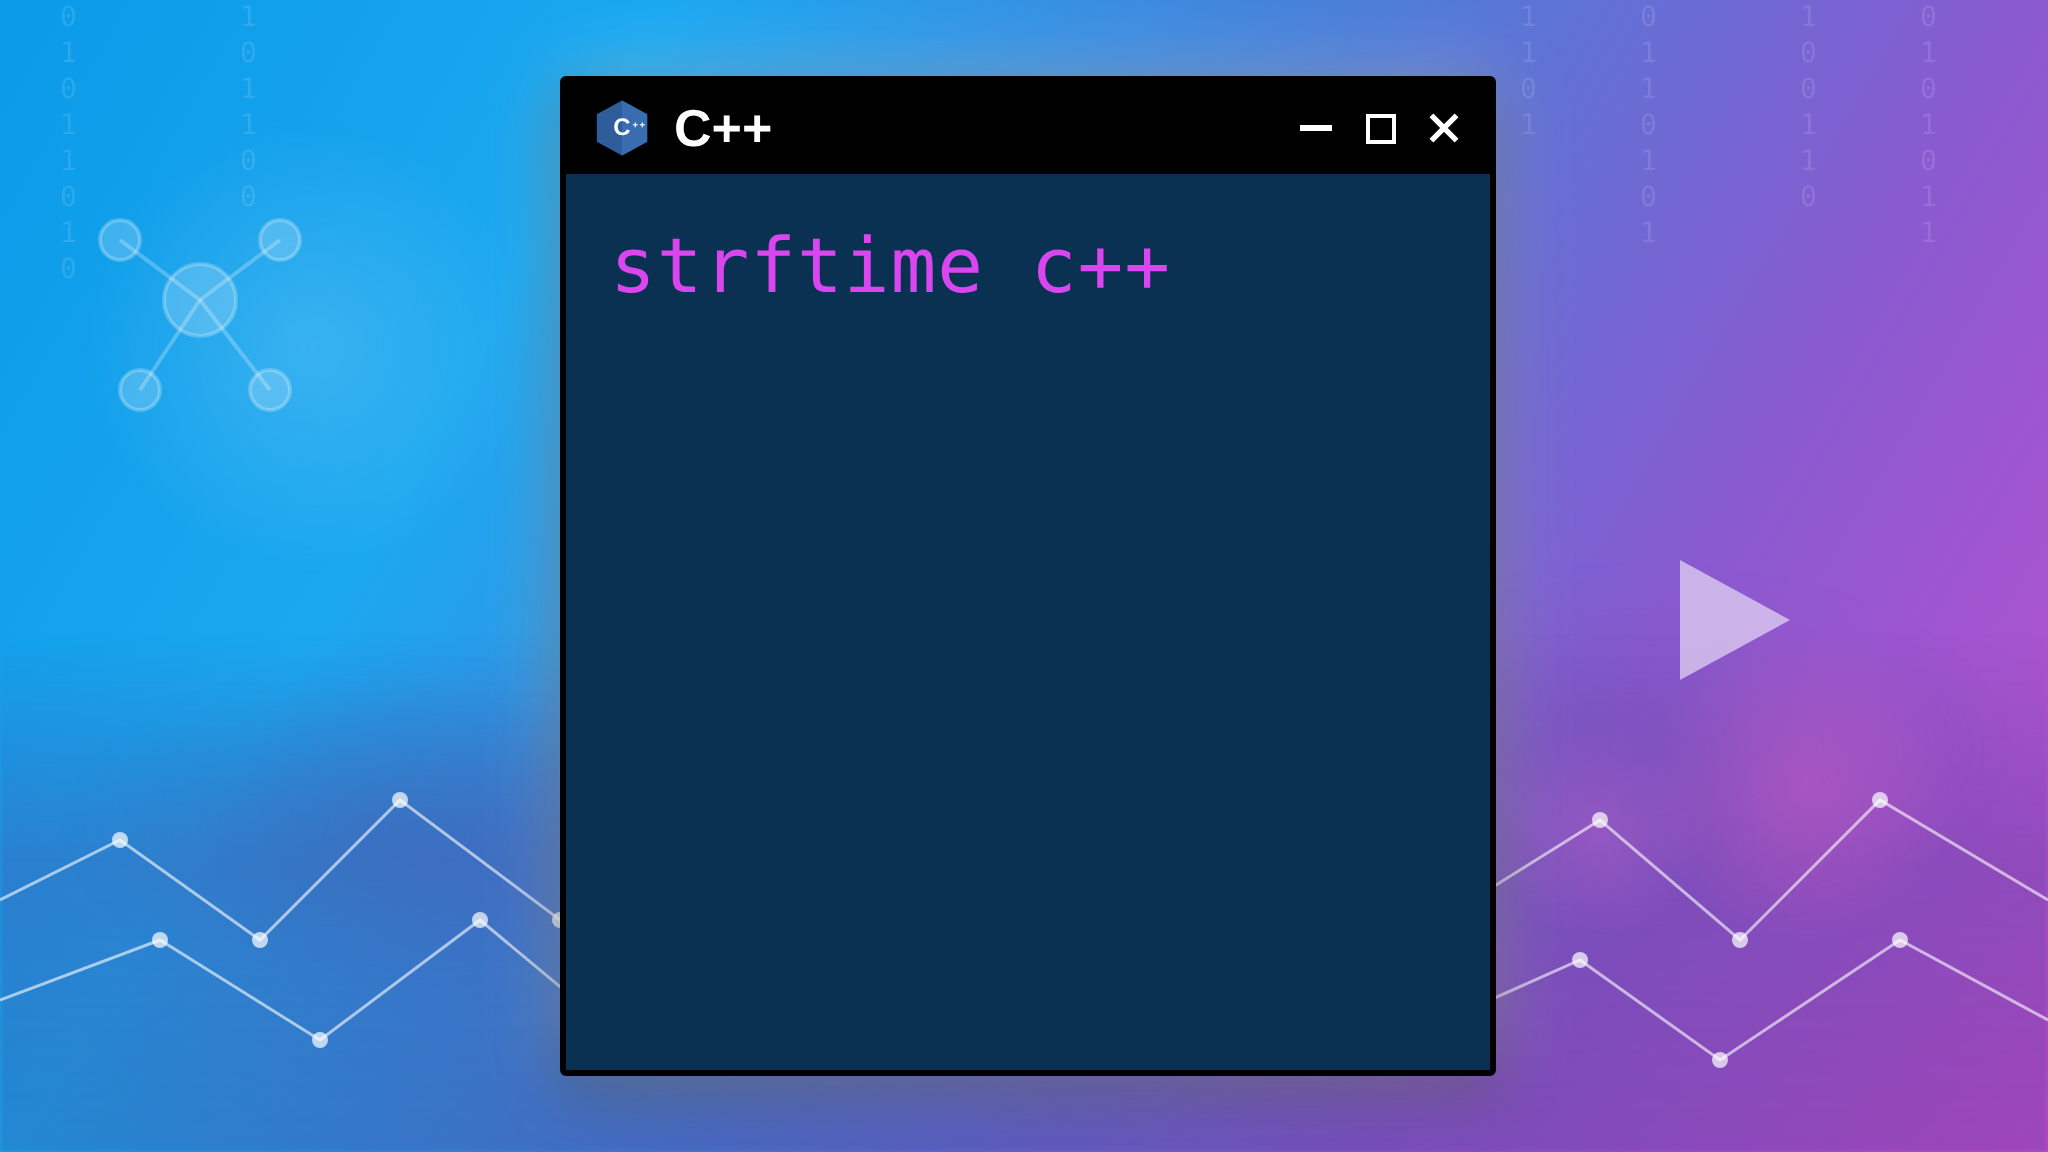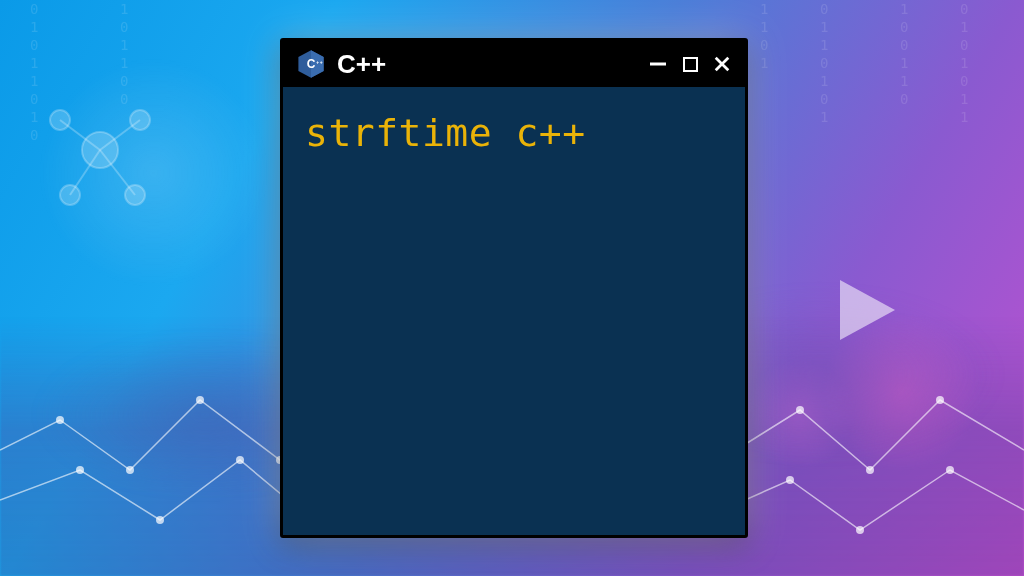--- a/index.html
+++ b/index.html
@@ -113,21 +113,21 @@
       justify-content: center;
       cursor: pointer;
       font-family: Arial, sans-serif;
     }
     .ctrl-min { font-weight: bold; }
     .ctrl-max { border: 2.5px solid #fff; width: 15px; height: 15px; }
     .ctrl-close svg { width: 18px; height: 18px; }
     
     .terminal-body {
       padding: 24px 22px;
-      color: #eab308;
+      color: #d946ef;
       font-size: 38px;
       font-family: 'Consolas', 'DejaVu Sans Mono', monospace;
       letter-spacing: 0.5px;
     }
   </style>
 </head>
 <body>
 
 <div class="bg-layer"></div>
 <div class="bg-clouds"></div>

